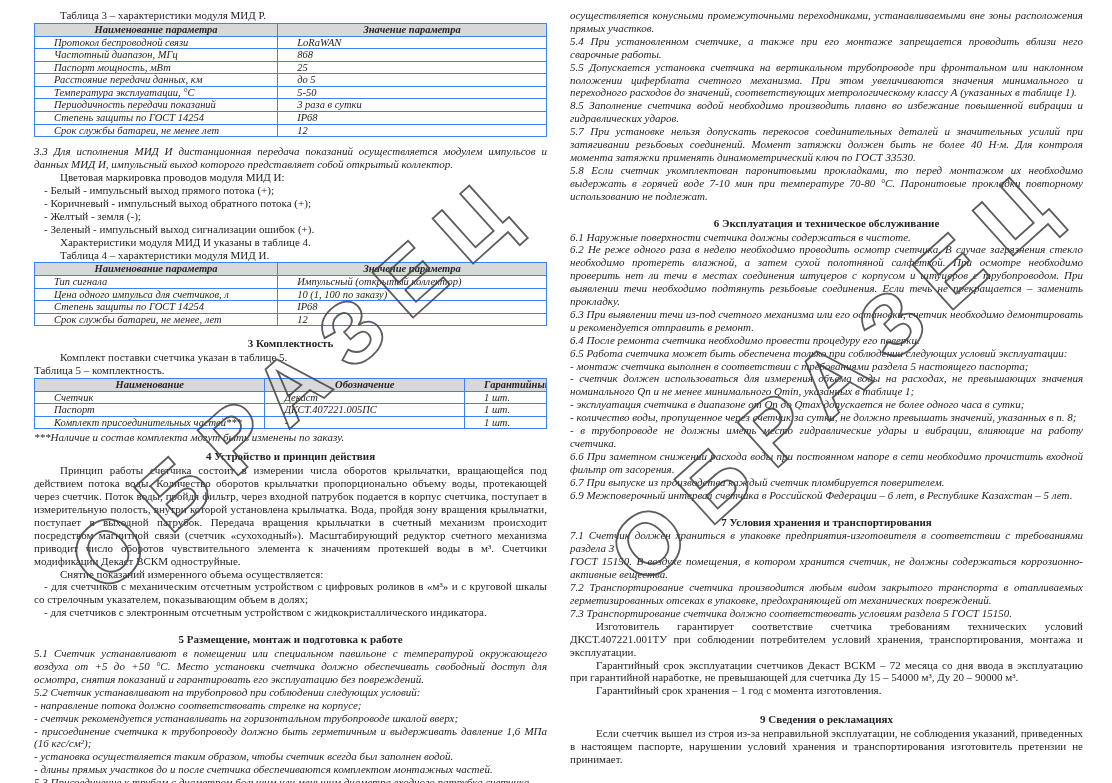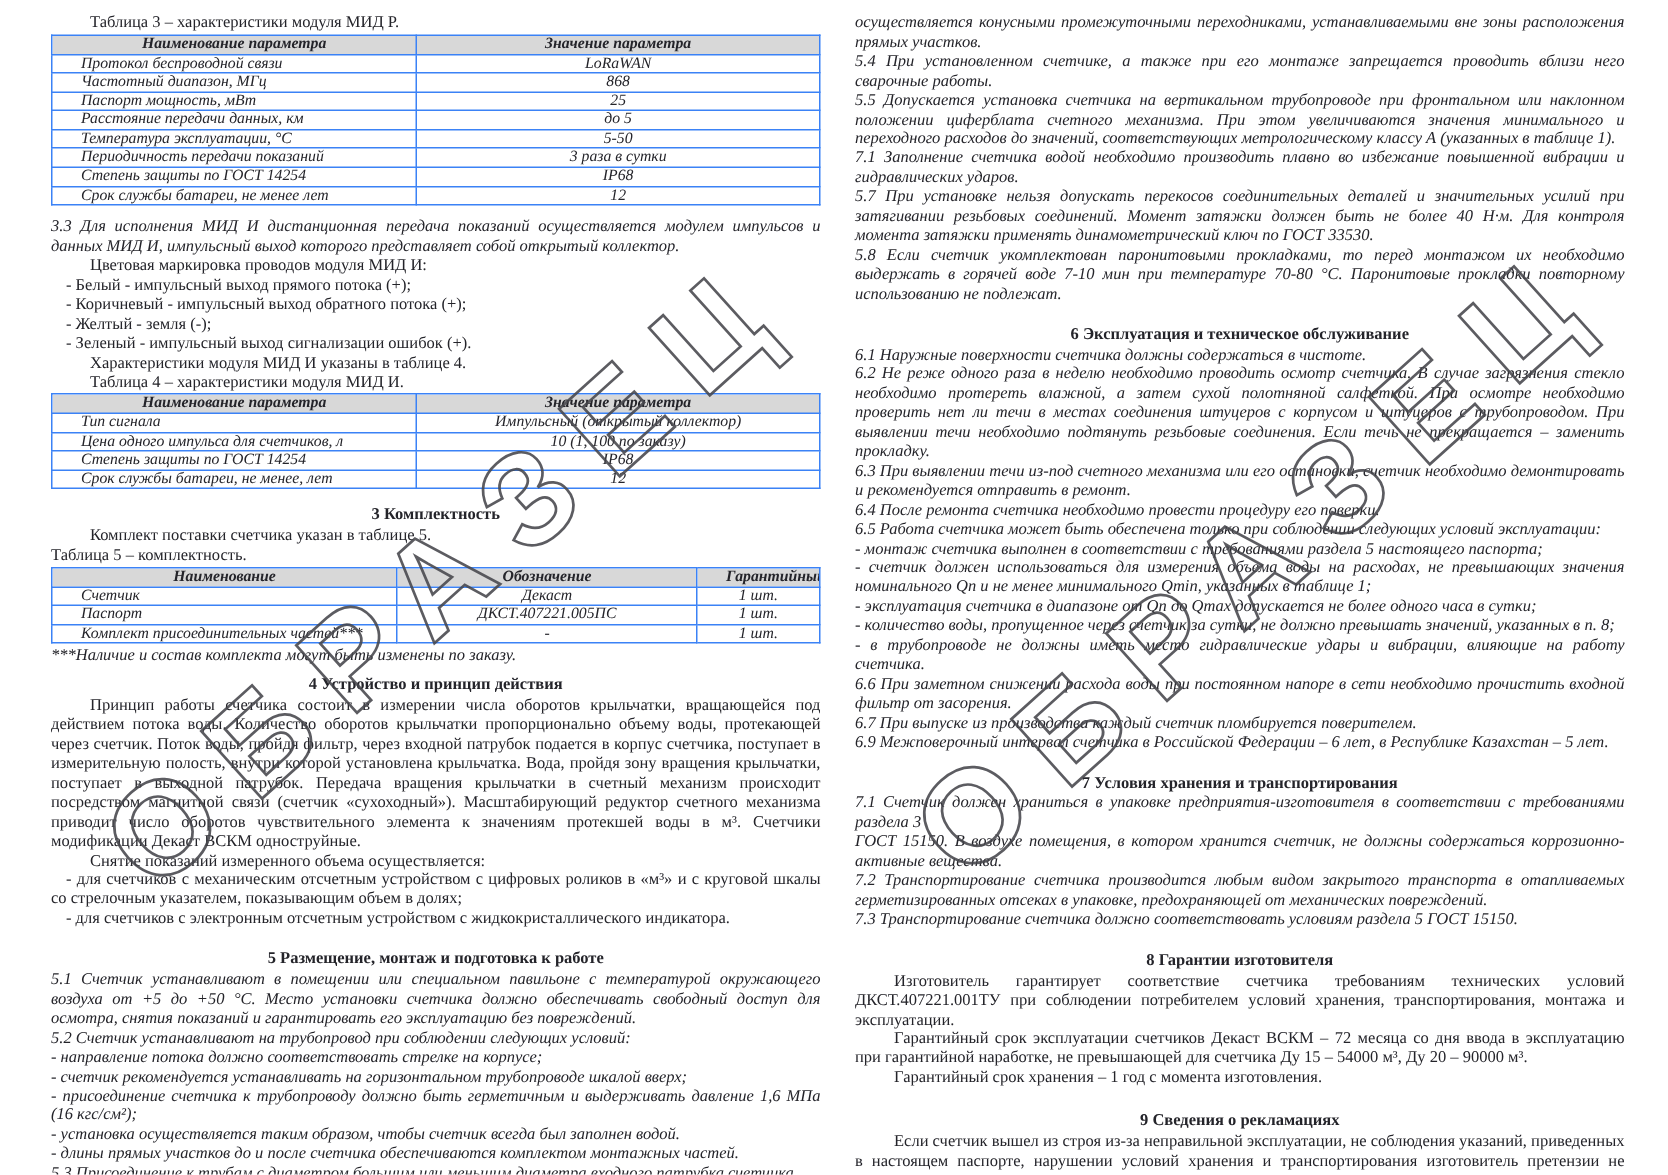--- a/index.html
+++ b/index.html
@@ -12,21 +12,21 @@
   .col { flex:0 0 513px; width:513px; font-size:11px; line-height:12.9px; text-align:justify; }
   .p { margin:0;font-style:italic; }
   .mt8 { margin-top:8px; }
   .p-ind { margin:0; text-indent:26px; }
   .dash { margin:0; text-indent:10px; }
   .sec-h { font-weight:bold; text-align:center; text-indent:0; margin:11px 0 1px 0; }
   .sec-h.big { margin-top:14px; }
   .tbl { width:100%; border-collapse:collapse; table-layout:fixed; font-size:10.5px; line-height:11.6px; margin:1px 0 2px 0; text-align:left; }
   .tbl th, .tbl td { border:1px solid #3b82f6; padding:0 19px; overflow:hidden; white-space:nowrap;font-style:italic; }
   .tbl th { background:#d8d8d8; text-align:center; font-weight:bold; }
-  .td-val { text-align:center; }
+  .td-val { text-align:left; }
   .tbl-title { margin:0; }
   .footnote { font-style:italic; margin:0 0 2px 0; text-align:left; }
   .wm {
     position:absolute; z-index:6; pointer-events:none; white-space:nowrap;
     width:640px; text-align:center;
     font-family:"Liberation Sans","DejaVu Sans",sans-serif; font-weight:bold;
     font-size:88px; letter-spacing:22px;
     color:transparent; -webkit-text-stroke:1.8px rgba(70,70,75,0.88);
     transform:rotate(-42deg);
   }
@@ -170,21 +170,21 @@
     <p class="p">- присоединение счетчика к трубопроводу должно быть герметичным и выдерживать давление 1,6 МПа (16 кгс/см²);</p>
     <p class="p">- установка осуществляется таким образом, чтобы счетчик всегда был заполнен водой.</p>
     <p class="p">- длины прямых участков до и после счетчика обеспечиваются комплектом монтажных частей.</p>
     <p class="p">5.3 Присоединение к трубам с диаметром большим или меньшим диаметра входного патрубка счетчика</p>
   </div>
 
   <div class="col">
     <p class="p">осуществляется конусными промежуточными переходниками, устанавливаемыми вне зоны расположения прямых участков.</p>
     <p class="p">5.4 При установленном счетчике, а также при его монтаже запрещается проводить вблизи него сварочные работы.</p>
     <p class="p">5.5 Допускается установка счетчика на вертикальном трубопроводе при фронтальном или наклонном положении циферблата счетного механизма. При этом увеличиваются значения минимального и переходного расходов до значений, соответствующих метрологическому классу А (указанных в таблице 1).</p>
-    <p class="p">7.1 Заполнение счетчика водой необходимо производить плавно во избежание повышенной вибрации и гидравлических ударов.</p>
+    <p class="p">8.5 Заполнение счетчика водой необходимо производить плавно во избежание повышенной вибрации и гидравлических ударов.</p>
     <p class="p">5.7 При установке нельзя допускать перекосов соединительных деталей и значительных усилий при затягивании резьбовых соединений. Момент затяжки должен быть не более 40 Н·м. Для контроля момента затяжки применять динамометрический ключ по ГОСТ 33530.</p>
     <p class="p">5.8 Если счетчик укомплектован паронитовыми прокладками, то перед монтажом их необходимо выдержать в горячей воде 7-10 мин при температуре 70-80 °С. Паронитовые прокладки повторному использованию не подлежат.</p>
 
     <p class="sec-h big">6 Эксплуатация и техническое обслуживание</p>
     <p class="p">6.1 Наружные поверхности счетчика должны содержаться в чистоте.</p>
     <p class="p">6.2 Не реже одного раза в неделю необходимо проводить осмотр счетчика. В случае загрязнения стекло необходимо протереть влажной, а затем сухой полотняной салфеткой. При осмотре необходимо проверить нет ли течи в местах соединения штуцеров с корпусом и штуцеров с трубопроводом. При выявлении течи необходимо подтянуть резьбовые соединения. Если течь не прекращается – заменить прокладку.</p>
     <p class="p">6.3 При выявлении течи из-под счетного механизма или его остановки, счетчик необходимо демонтировать и рекомендуется отправить в ремонт.</p>
     <p class="p">6.4 После ремонта счетчика необходимо провести процедуру его поверки.</p>
     <p class="p">6.5 Работа счетчика может быть обеспечена только при соблюдении следующих условий эксплуатации:</p>
     <p class="p">- монтаж счетчика выполнен в соответствии с требованиями раздела 5 настоящего паспорта;</p>
@@ -195,21 +195,20 @@
     <p class="p">6.6 При заметном снижении расхода воды при постоянном напоре в сети необходимо прочистить входной фильтр от засорения.</p>
     <p class="p">6.7 При выпуске из производства каждый счетчик пломбируется поверителем.</p>
     <p class="p">6.9 Межповерочный интервал счетчика в Российской Федерации – 6 лет, в Республике Казахстан – 5 лет.</p>
 
     <p class="sec-h big">7 Условия хранения и транспортирования</p>
     <p class="p">7.1 Счетчик должен храниться в упаковке предприятия-изготовителя в соответствии с требованиями раздела 3</p>
     <p class="p">ГОСТ 15150. В воздухе помещения, в котором хранится счетчик, не должны содержаться коррозионно-активные вещества.</p>
     <p class="p">7.2 Транспортирование счетчика производится любым видом закрытого транспорта в отапливаемых герметизированных отсеках в упаковке, предохраняющей от механических повреждений.</p>
     <p class="p">7.3 Транспортирование счетчика должно соответствовать условиям раздела 5 ГОСТ 15150.</p>
 
-    <p class="sec-h big">8 Гарантии изготовителя</p>
     <p class="p-ind">Изготовитель гарантирует соответствие счетчика требованиям технических условий ДКСТ.407221.001ТУ при соблюдении потребителем условий хранения, транспортирования, монтажа и эксплуатации.</p>
     <p class="p-ind">Гарантийный срок эксплуатации счетчиков Декаст ВСКМ – 72 месяца со дня ввода в эксплуатацию при гарантийной наработке, не превышающей для счетчика Ду 15 – 54000 м³, Ду 20 – 90000 м³.</p>
     <p class="p-ind">Гарантийный срок хранения – 1 год с момента изготовления.</p>
 
     <p class="sec-h" style="margin-top:16px">9 Сведения о рекламациях</p>
     <p class="p-ind">Если счетчик вышел из строя из-за неправильной эксплуатации, не соблюдения указаний, приведенных в настоящем паспорте, нарушении условий хранения и транспортирования изготовитель претензии не принимает.</p>
 
   </div>
 
 </div>

